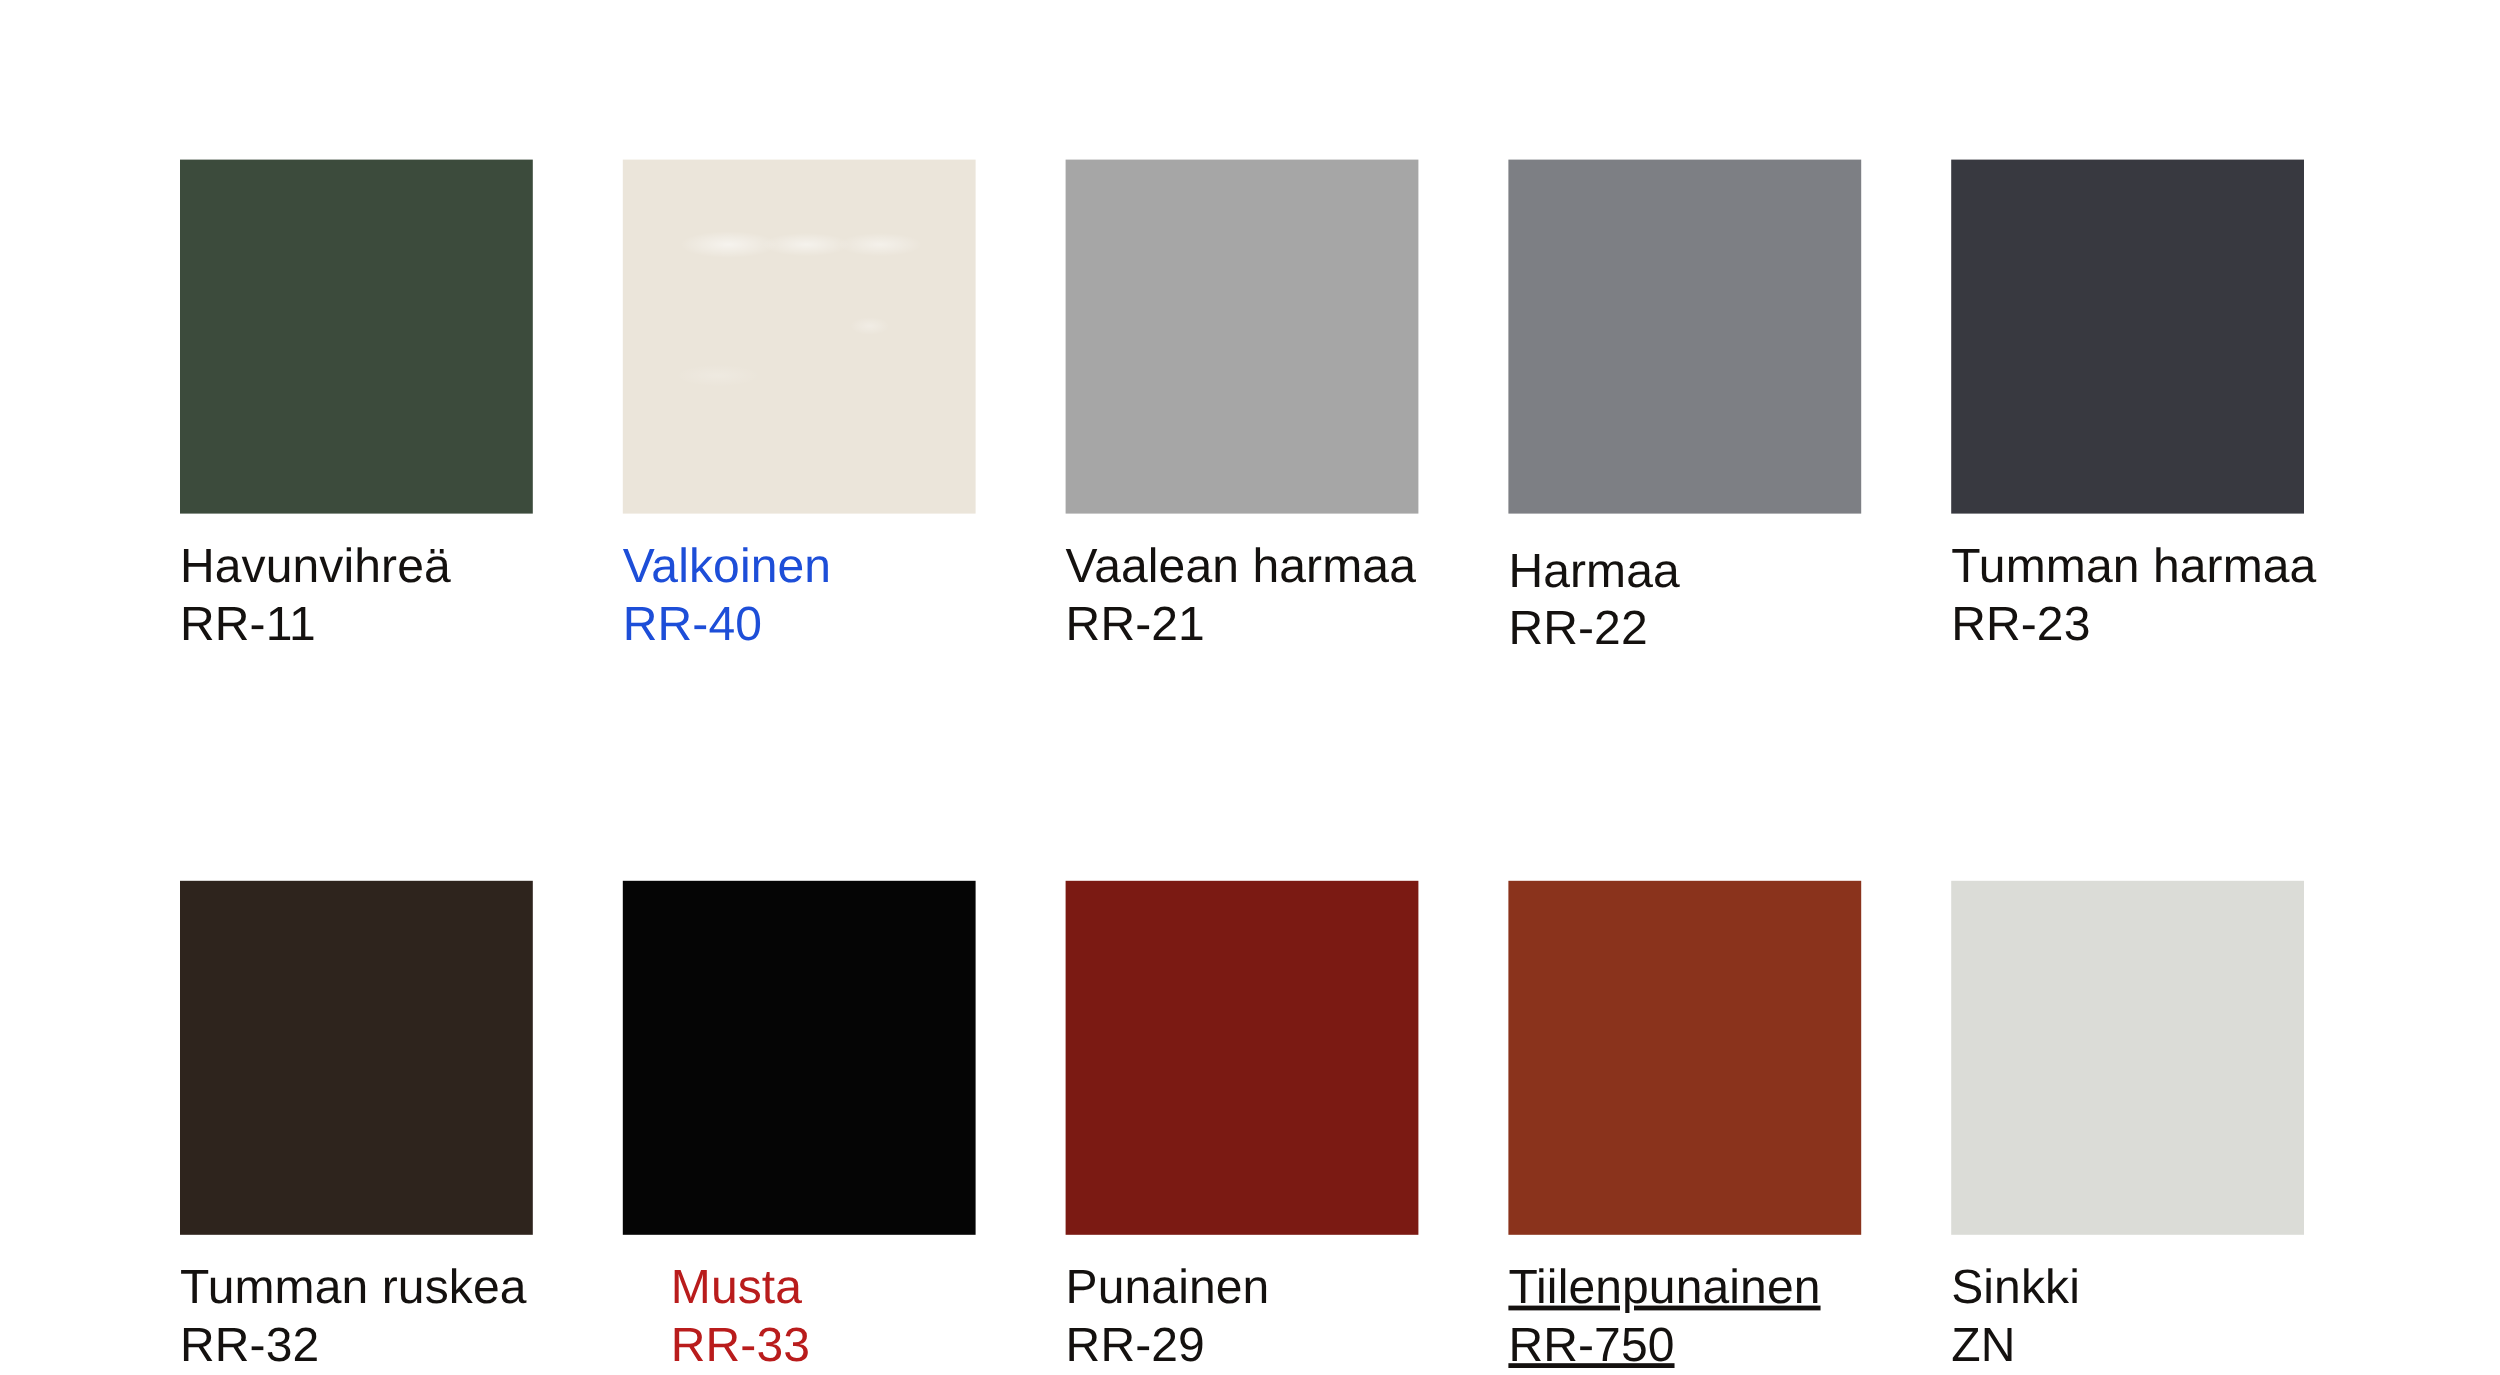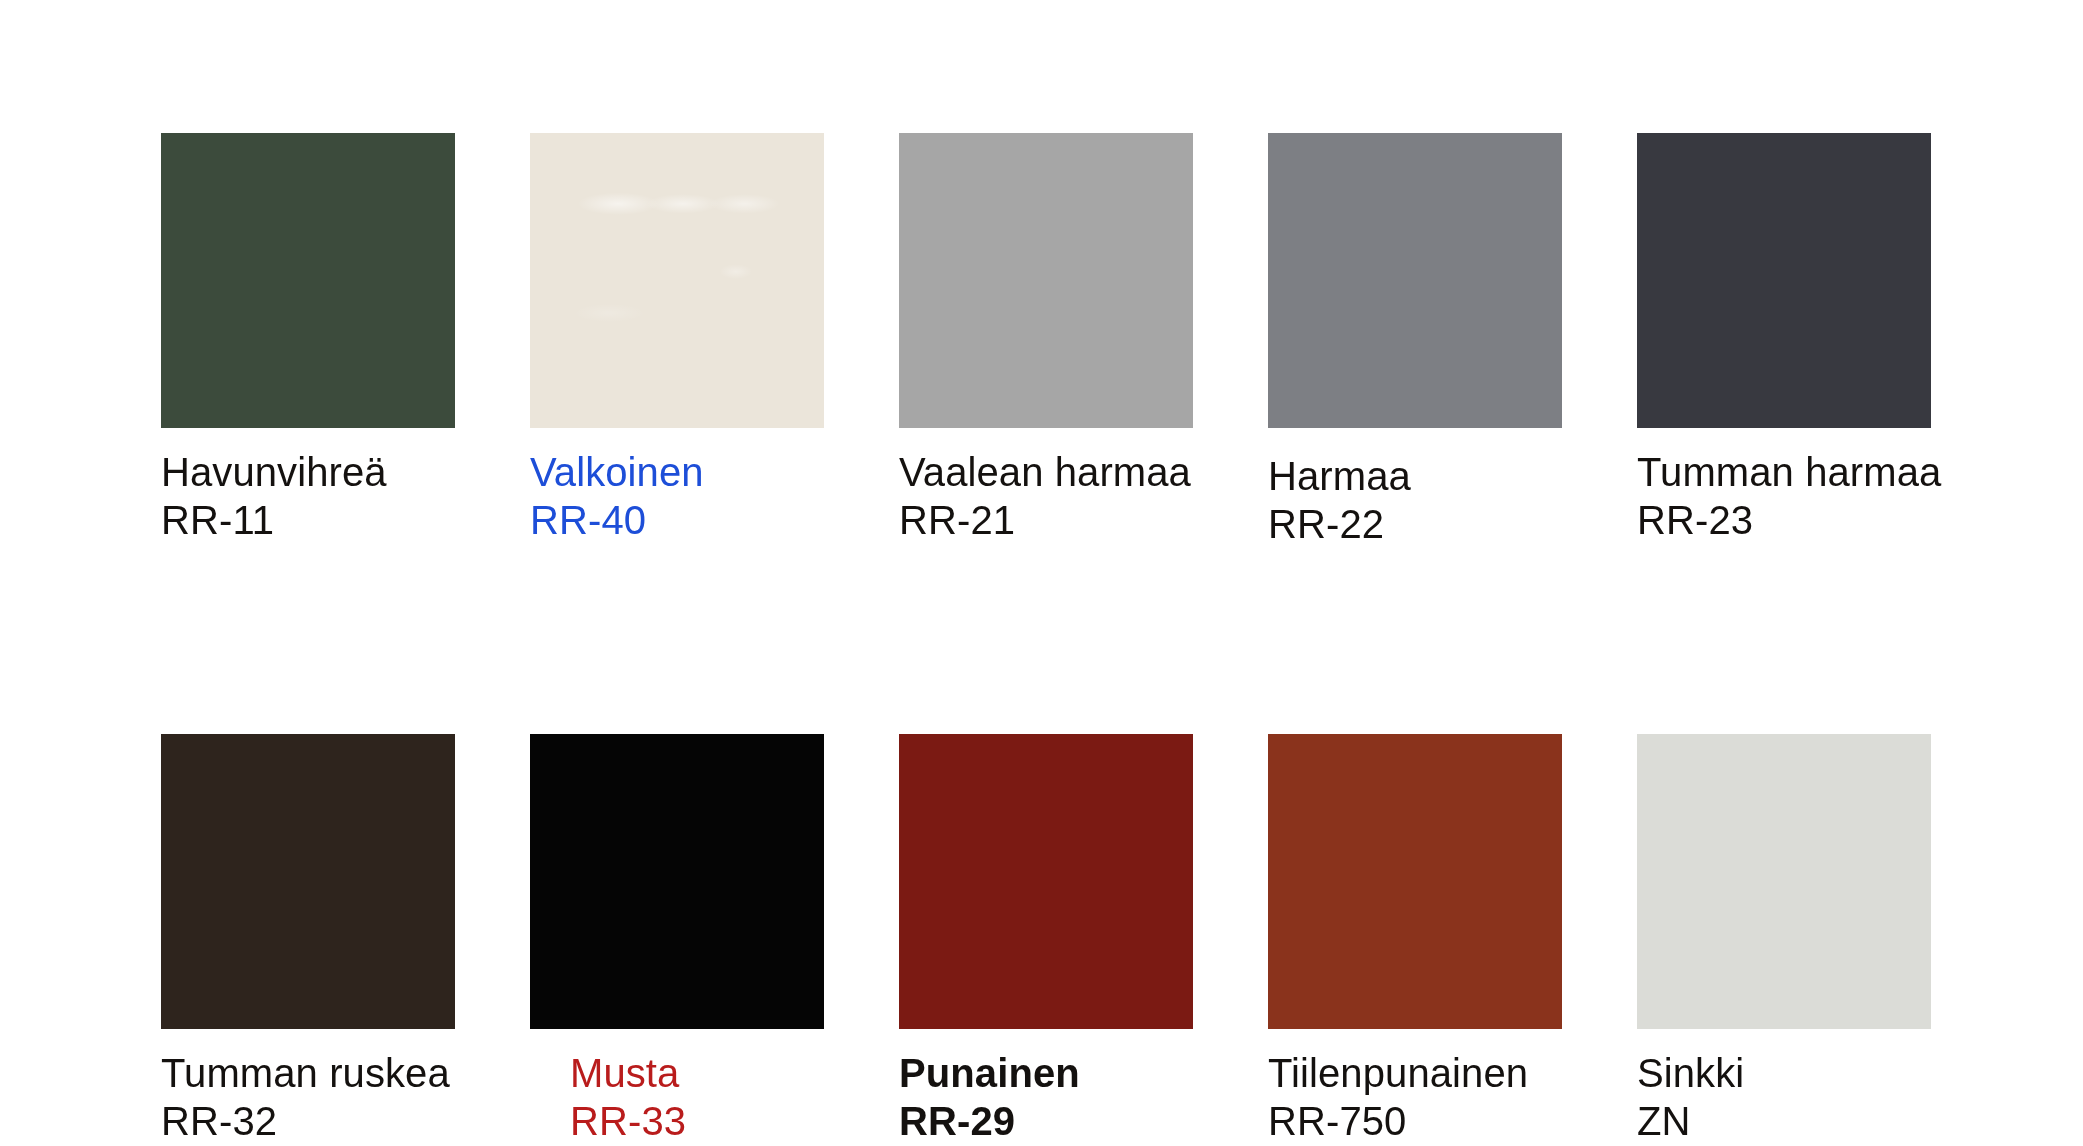--- a/index.html
+++ b/index.html
@@ -18,21 +18,21 @@
 
   #palette-board {
     position: relative;
     width: 2083px;
     height: 1146px;
     background: #ffffff;
   }
 
   .swatch-grid {
     position: absolute;
-    left: 161px;
+    left: 150px;
     top: 133px;
     width: 1790px;
     display: grid;
     grid-template-columns: repeat(5, 294px);
     column-gap: 75px;
     row-gap: 186px;
   }
 
   .swatch-cell {
     position: relative;
@@ -131,29 +131,29 @@
     <div class="swatch-cell">
       <div class="swatch-chip" style="background-color: rgb(5, 5, 5);"></div>
       <div class="swatch-label" style="color: #b91c1c; margin-left: 40px;">
         <span class="swatch-name">Musta</span>
         <span class="swatch-code">RR-33</span>
       </div>
     </div>
 
     <div class="swatch-cell">
       <div class="swatch-chip" style="background-color: rgb(123, 26, 19);"></div>
-      <div class="swatch-label" style="color: rgb(20, 17, 15); font-weight: bold;">
+      <div class="swatch-label" style="color: rgb(20, 17, 15);">
         <span class="swatch-name">Punainen</span>
         <span class="swatch-code">RR-29</span>
       </div>
     </div>
 
     <div class="swatch-cell">
       <div class="swatch-chip" style="background-color: rgb(138, 51, 28);"></div>
-      <div class="swatch-label" style="color: rgb(20, 17, 15);">
+      <div class="swatch-label" style="color: rgb(20, 17, 15); text-decoration: underline;">
         <span class="swatch-name">Tiilenpunainen</span>
         <span class="swatch-code">RR-750</span>
       </div>
     </div>
 
     <div class="swatch-cell">
       <div class="swatch-chip" style="background-color: rgb(219, 220, 215);"></div>
       <div class="swatch-label" style="color: rgb(20, 17, 15);">
         <span class="swatch-name">Sinkki</span>
         <span class="swatch-code">ZN</span>

